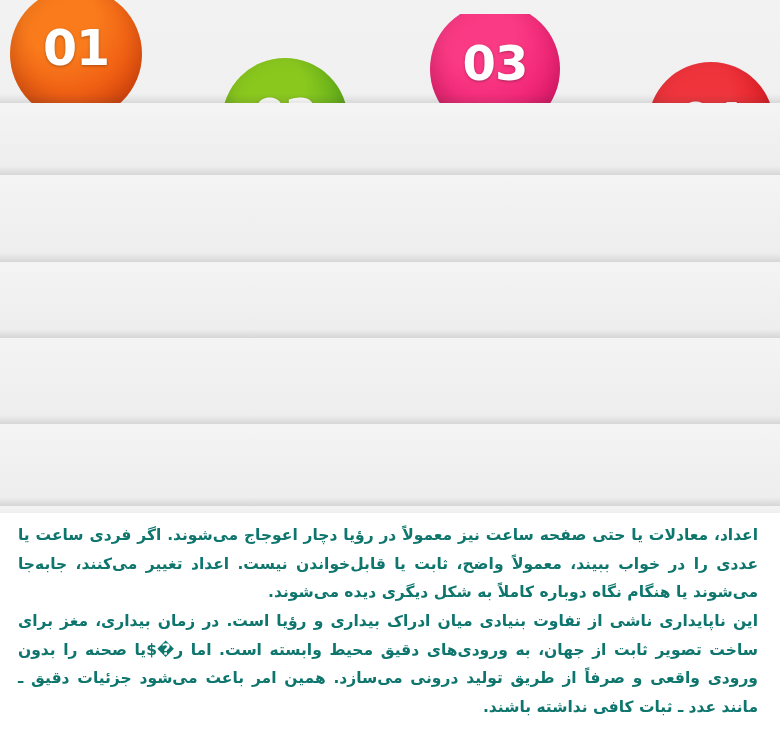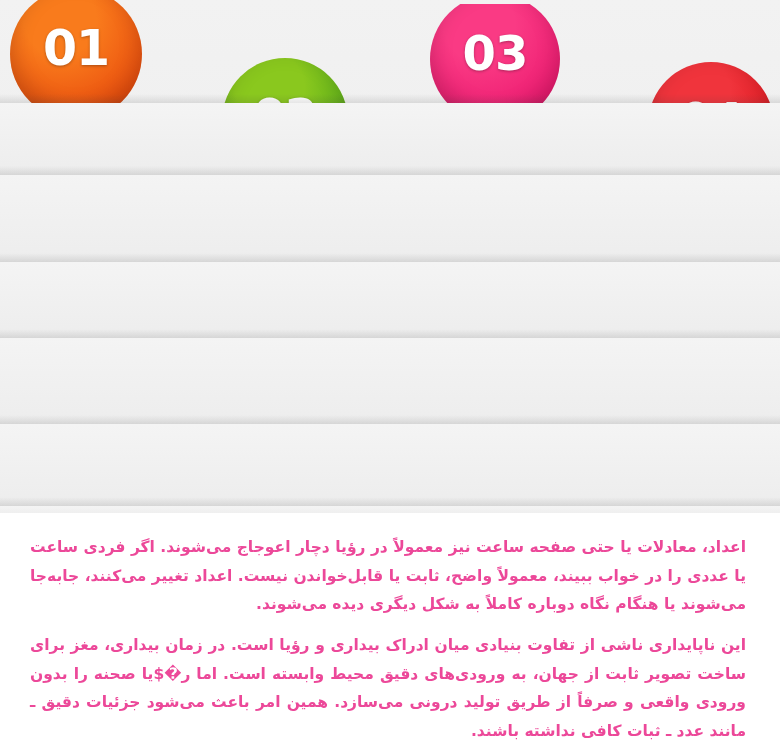--- a/index.html
+++ b/index.html
@@ -76,45 +76,45 @@
   #article-heading {
     color: #2f8fcf;
     font-size: 14px;
     font-weight: 700;
     line-height: 1.2;
     margin: 0 0 6px 0;
     text-align: right;
     direction: rtl;
   }
   .para {
-    color: #ec4899;
+    color: #0f766e;
     font-size: 15.5px;
     line-height: 1.85;
-    margin: 12px;
+    margin: 0;
     direction: rtl;
     text-align: justify;
     font-weight: 700;
   }
   .para + .para { margin-top: 0; }
 </style>
 </head>
 <body>
 
 <div id="hero">
     <div style="position: absolute; left: 0px; top: 0px; width: 780px; height: 103px; overflow: hidden; z-index: 3;">
       <div class="ball" style="left: 10px; top: -12px; width: 132px; height: 132px; background: radial-gradient(circle at 38% 24%, rgb(249, 123, 28) 0%, rgb(249, 123, 28) 28%, rgb(229, 64, 10) 92%); box-shadow: rgba(0, 0, 0, 0.18) 0px -10px 22px inset;">
         <span class="num" style="font-size: 49px;">01</span>
       </div>
     </div>
     <div style="position: absolute; left: 0px; top: 0px; width: 780px; height: 175px; overflow: hidden; z-index: 3;">
       <div class="ball" style="left: 222px; top: 58px; width: 126px; height: 126px; background: radial-gradient(circle at 38% 24%, rgb(138, 200, 30) 0%, rgb(138, 200, 30) 28%, rgb(63, 155, 22) 92%); box-shadow: rgba(0, 0, 0, 0.18) 0px -10px 22px inset;">
         <span class="num" style="font-size: 47px;">02</span>
       </div>
     </div>
-    <div style="position: absolute; left: 0px; top: 4px; width: 660px; height: 103px; overflow: hidden; z-index: 3;">
+    <div style="position: absolute; left: 0px; top: 14px; width: 660px; height: 103px; overflow: hidden; z-index: 3;">
       <div class="ball" style="left: 430px; top: -10px; width: 130px; height: 130px; background: radial-gradient(circle at 38% 24%, rgb(250, 58, 132) 0%, rgb(250, 58, 132) 28%, rgb(232, 17, 106) 92%); box-shadow: rgba(0, 0, 0, 0.18) 0px -10px 22px inset;">
         <span class="num" style="font-size: 48px;">03</span>
       </div>
     </div>
     <div style="position: absolute; left: 0px; top: 0px; width: 780px; height: 175px; overflow: hidden; z-index: 3;">
       <div class="ball" style="left: 648px; top: 62px; width: 126px; height: 126px; background: radial-gradient(circle at 38% 24%, rgb(240, 52, 60) 0%, rgb(240, 52, 60) 28%, rgb(212, 12, 19) 92%); box-shadow: rgba(0, 0, 0, 0.18) 0px -10px 22px inset;">
         <span class="num" style="font-size: 47px;">04</span>
       </div>
     </div>
     <div style="position: absolute; left: 0px; top: 0px; width: 780px; height: 262px; overflow: hidden; z-index: 3;">

